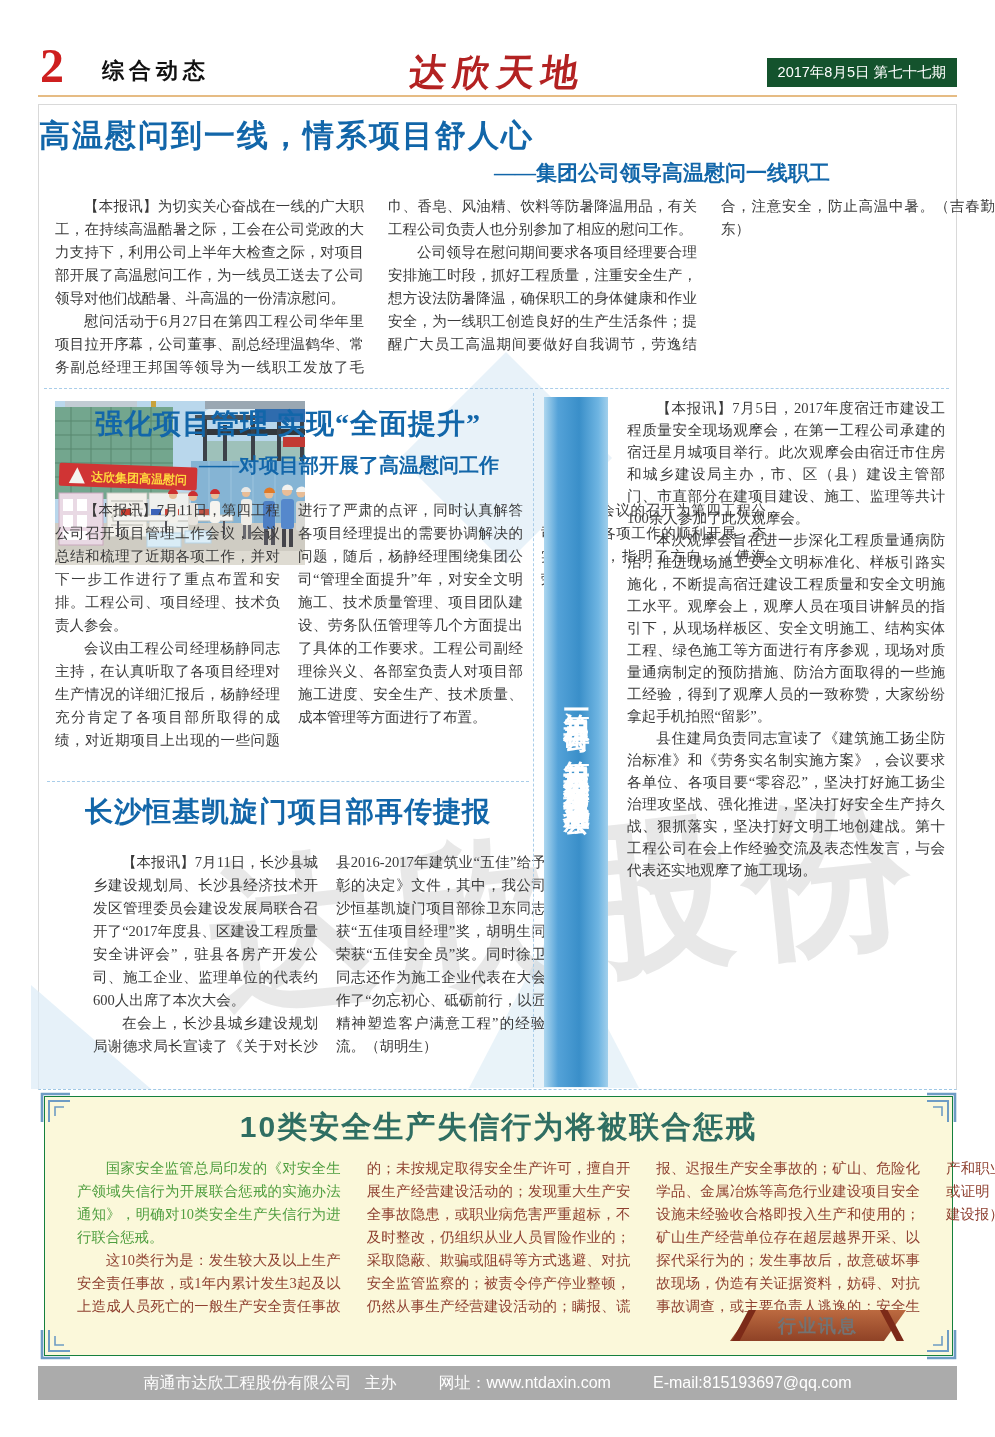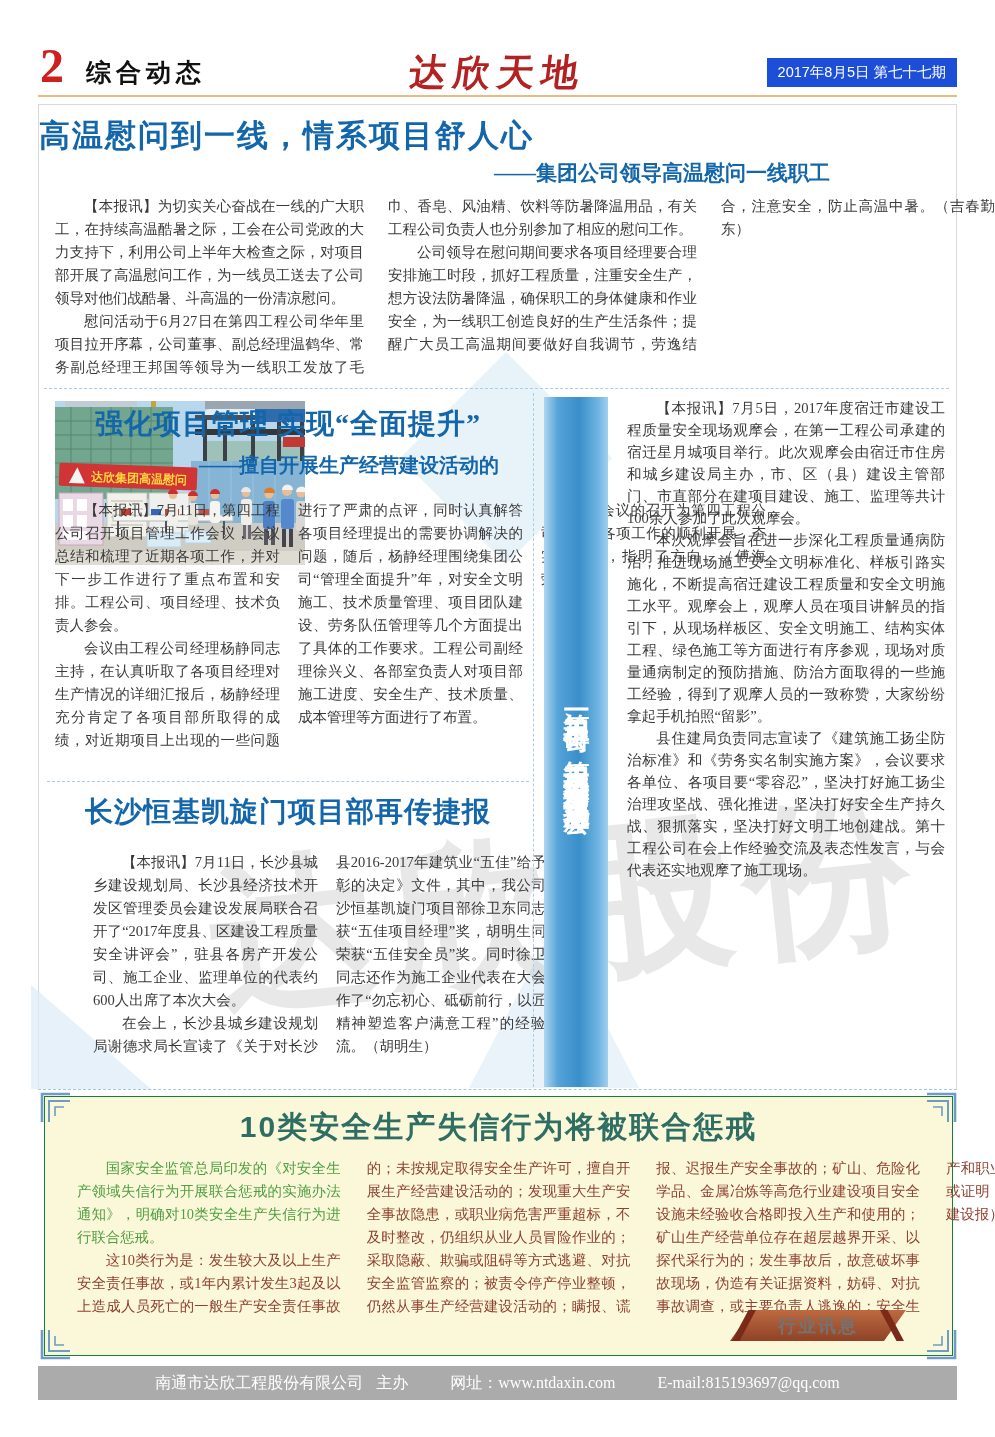--- a/index.html
+++ b/index.html
@@ -1,24 +1,24 @@
 <!DOCTYPE html>
 <html><head>
 <meta charset="utf-8">
 <style>
   html,body{margin:0;padding:0;background:#fff;}
   #page{position:relative;width:995px;height:1437px;background:#fff;overflow:hidden;
         font-family:"Liberation Serif","DejaVu Serif",serif;color:#2e2e2e;}
   
   #header-row{position:absolute;left:38px;top:48px;width:919px;height:46px;}
   .pgnum{position:absolute;left:2px;top:-8px;font-size:48px;font-weight:bold;color:#ce1f1f;line-height:52px;}
-  .section{position:absolute;left:48px;top:8px;font-size:25px;font-weight:bold;color:#111;letter-spacing:5px;}
+  .section{position:absolute;left:64px;top:8px;font-size:22px;font-weight:bold;color:#111;letter-spacing:5px;}
   .masthead{position:absolute;left:0;right:0;top:0;text-align:center;font-size:37px;font-weight:bold;
             color:#b32222;letter-spacing:7px;transform:skewX(-7deg);}
-  .issue-badge{position:absolute;right:0;top:10px;background:#1d4ed8;color:#fff;font-size:14.5px;
+  .issue-badge{position:absolute;right:0;top:10px;background:#14532d;color:#fff;font-size:14.5px;
                padding:5px 11px;font-family:"Liberation Sans",sans-serif;}
   #header-rule{position:absolute;left:38px;top:95px;width:919px;height:2px;background:#e6bc84;}
   
   #content-box{position:absolute;left:38px;top:104px;width:917px;height:984px;background:#fff;
                border:1px solid #d9d9d9;border-bottom:1px dashed #9fc8e6;}
   .wm{position:absolute;z-index:0;pointer-events:none;}
   .wm-text{left:170px;top:690px;font-size:165px;font-weight:bold;color:rgba(185,185,185,.33);
            letter-spacing:14px;transform:rotate(-6deg);white-space:nowrap;}
   .wm-diamond{left:392px;top:278px;width:150px;height:150px;background:#d9eaf5;opacity:.6;transform:rotate(45deg);}
   .wm-tri1{left:-8px;top:880px;width:120px;height:104px;background:#dcebf6;opacity:.7;
@@ -71,21 +71,21 @@
                         clip-path:polygon(55% 0,80% 0,25% 100%,0 100%);}
   .industry-tag .chev-r{position:absolute;right:2px;top:0;width:30px;height:100%;background:#7c2a18;
                         clip-path:polygon(20% 0,45% 0,100% 100%,75% 100%);}
   .industry-tag .label{position:absolute;inset:0;display:flex;align-items:center;justify-content:center;
                        color:#737373;font-size:18px;font-weight:bold;letter-spacing:2px;
                        font-family:"Liberation Sans",sans-serif;}
   
   #footer-bar{position:absolute;left:38px;top:1366px;width:919px;height:34px;background:#ababab;color:#fff;
               display:flex;align-items:center;justify-content:center;font-size:16px;
               font-family:"Liberation Sans","DejaVu Sans",sans-serif;}
-  #footer-bar span{margin:0 21px;font-family:Liberation Serif, serif;}
+  #footer-bar span{margin:0 21px;}
   #footer-bar .f-role{margin-left:-8px;}
 </style>
 </head>
 <body>
 
 <div id="page">
 
   <div id="header-row">
     <div class="pgnum">2</div>
     <div class="section">综合动态</div>
@@ -220,21 +220,21 @@
               <rect x="241" y="100" width="11" height="30" rx="3" fill="#d8d8d4"></rect>
               <circle cx="246" cy="92" r="4.5" fill="#e9bd96"></circle>
               <path d="M241 91 a5.5 5.5 0 0 1 11 0 z" fill="#f4f4f2"></path>
             </g>
         </g>
       </svg>
     </div>
     <div class="hsep hr-a1"></div>
 
     <div class="a2-title blue-title">强化项目管理 实现“全面提升”</div>
-    <div class="a2-subtitle blue-title">——擅自开展生产经营建设活动的</div>
+    <div class="a2-subtitle blue-title">——对项目部开展了高温慰问工作</div>
     <div class="a2-body body-text">
       <p>【本报讯】7月11日，第四工程公司召开项目管理工作会议，会议总结和梳理了近期各项工作，并对下一步工作进行了重点布置和安排。工程公司、项目经理、技术负责人参会。</p>
       <p>会议由工程公司经理杨静同志主持，在认真听取了各项目经理对生产情况的详细汇报后，杨静经理充分肯定了各项目部所取得的成绩，对近期项目上出现的一些问题进行了严肃的点评，同时认真解答各项目经理提出的需要协调解决的问题，随后，杨静经理围绕集团公司“管理全面提升”年，对安全文明施工、技术质量管理、项目团队建设、劳务队伍管理等几个方面提出了具体的工作要求。工程公司副经理徐兴义、各部室负责人对项目部施工进度、安全生产、技术质量、成本管理等方面进行了布置。</p>
       <p>此次会议的召开为第四工程公司下一步各项工作的顺利开展，夯实了基础，指明了方向。（傅海荣）</p>
     </div>
     <div class="hsep hr-a2"></div>
 
     <div class="a3-title blue-title">长沙恒基凯旋门项目部再传捷报</div>
     <div class="a3-body body-text">
       <p>【本报讯】7月11日，长沙县城乡建设规划局、长沙县经济技术开发区管理委员会建设发展局联合召开了“2017年度县、区建设工程质量安全讲评会”，驻县各房产开发公司、施工企业、监理单位的代表约600人出席了本次大会。</p>

